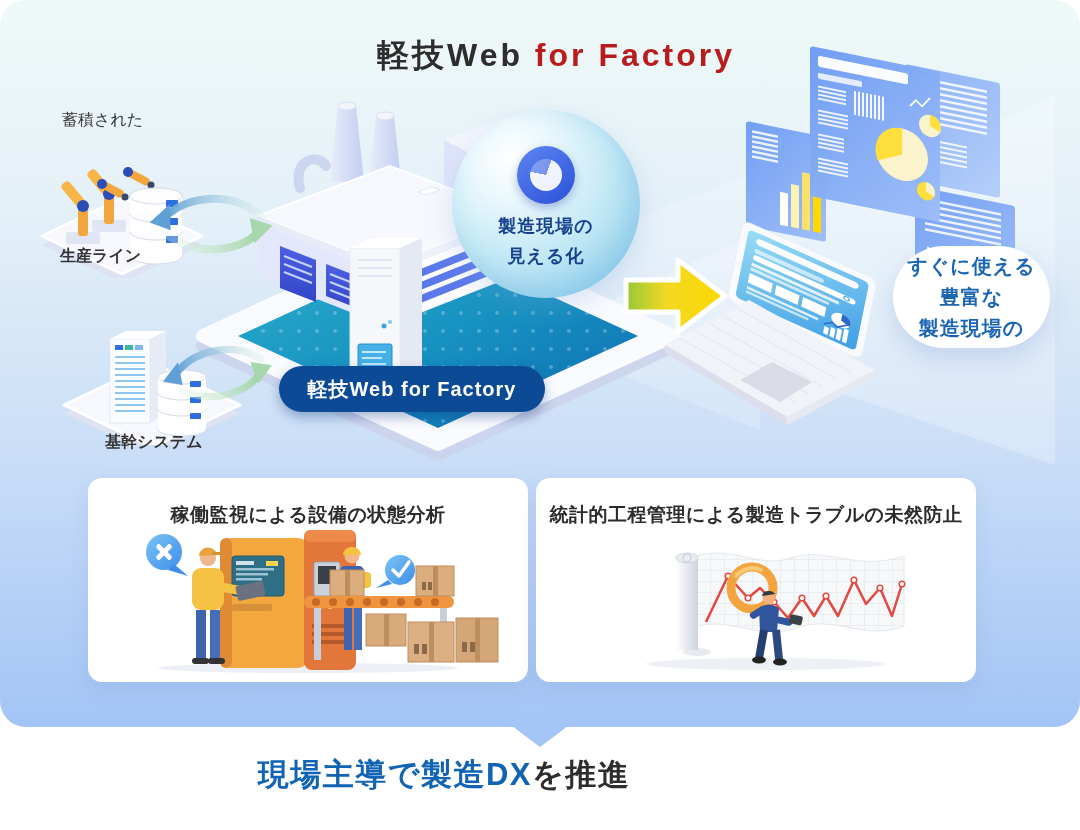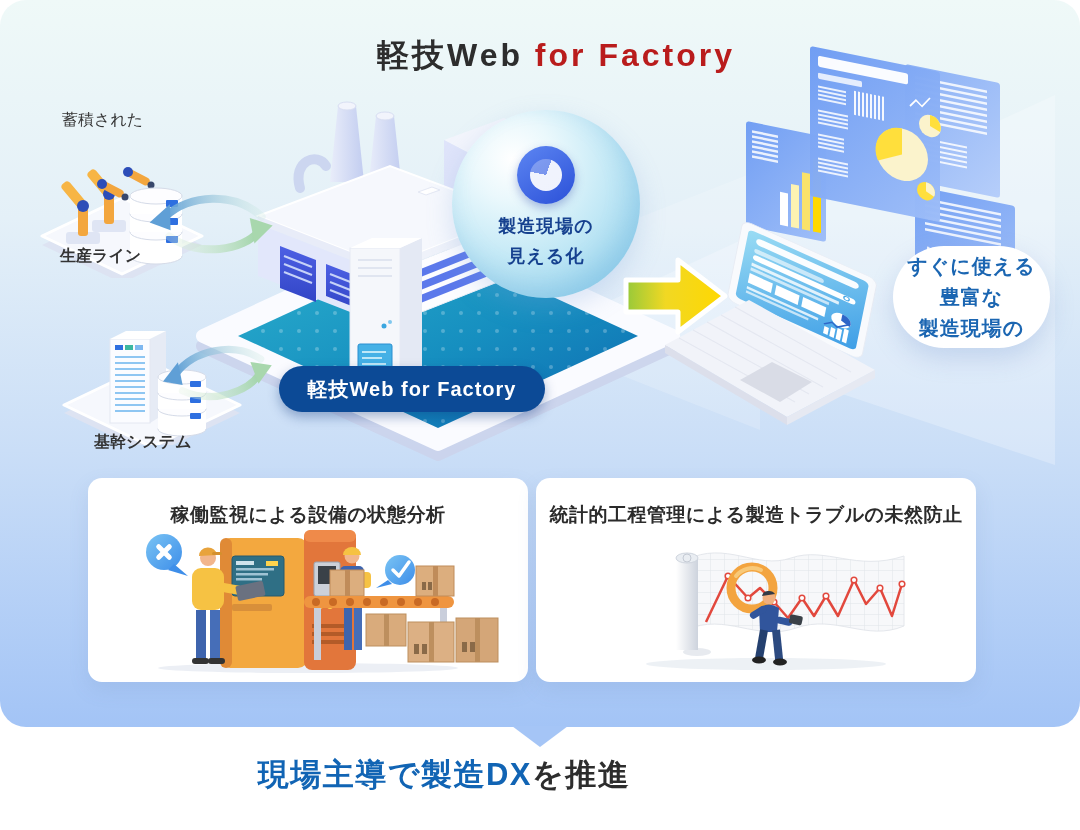--- a/index.html
+++ b/index.html
@@ -250,21 +250,21 @@
       <ellipse cx="130" cy="84" rx="24" ry="7" fill="#fdfdff" stroke="#d5dbe8"></ellipse>
       <rect x="138" y="88" width="11" height="6" rx="1" fill="#2e6fe0"></rect>
       <rect x="106" y="68" width="48" height="16" fill="#ffffff"></rect>
       <ellipse cx="130" cy="68" rx="24" ry="7" fill="#fdfdff" stroke="#d5dbe8"></ellipse>
       <rect x="138" y="72" width="11" height="6" rx="1" fill="#2e6fe0"></rect>
       <rect x="106" y="52" width="48" height="16" fill="#ffffff"></rect>
       <ellipse cx="130" cy="52" rx="24" ry="7" fill="#fdfdff" stroke="#d5dbe8"></ellipse>
       <rect x="138" y="56" width="11" height="6" rx="1" fill="#2e6fe0"></rect>
     </g>
   </svg>
-  <div class="abs ill-label" style="left:94px;top:432px">基幹システム</div>
+  <div class="abs ill-label" style="left:105px;top:432px">基幹システム</div>
 
   <svg class="abs" style="left:158px;top:334px;transform:rotate(-16deg)" width="118" height="76" viewBox="0 0 130 85">
     <defs>
       <linearGradient id="agB2" x1="0" y1="0" x2="1" y2="0">
         <stop offset="0" stop-color="#5f9fd6"></stop>
           <stop offset="1" stop-color="#cde9e0" stop-opacity="0.3"></stop>
       </linearGradient>
       <linearGradient id="agG2" x1="0" y1="0" x2="1" y2="0">
         <stop offset="0" stop-color="#dff0df" stop-opacity="0.3"></stop>
           <stop offset="1" stop-color="#9fd3a6"></stop>

